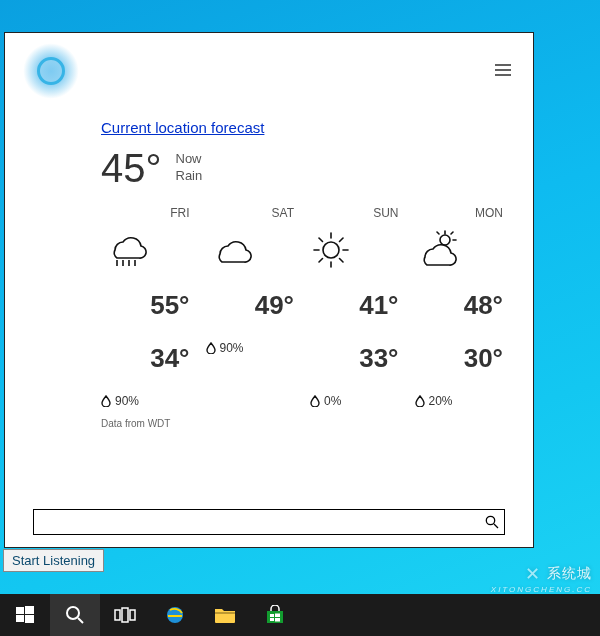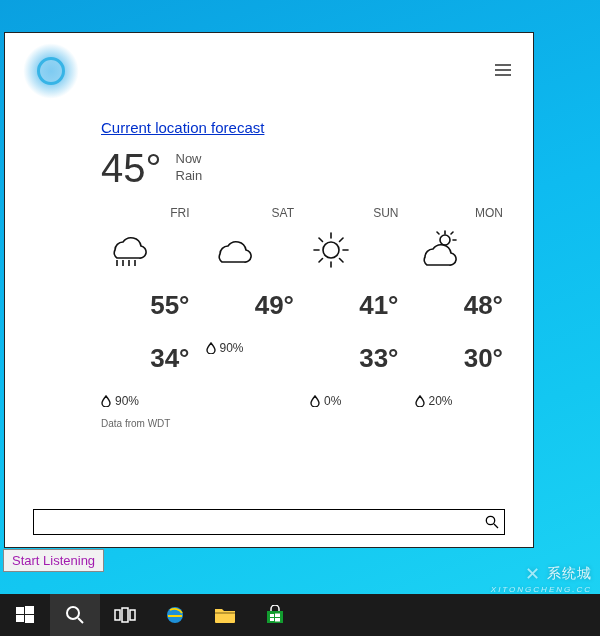--- a/index.html
+++ b/index.html
@@ -53,21 +53,21 @@
     height: 26px; border: 1px solid #000; display: flex; align-items: center;
     background: #fff;
   }
   .search-bar input {
     flex: 1; border: none; outline: none; height: 100%; padding: 0 6px; font-size: 13px;
     background: transparent;
   }
   .search-bar .mag { width: 24px; display:flex; align-items:center; justify-content:center; cursor:pointer; }
   .start-listening {
     position: absolute; left: 3px; top: 549px;
-    border: 1px solid #888; background: #f2f2f2; color: #a21caf;
+    border: 1px solid #888; background: #f2f2f2; color: #0c4a6e;
     font-size: 13px; padding: 3px 8px; font-family: inherit; cursor: pointer;
   }
   
   .taskbar {
     position: absolute; left: 0; bottom: 0; width: 600px; height: 42px;
     background: #1b1b1b; display: flex; align-items: stretch;
   }
   .task-item { width: 50px; display: flex; align-items: center; justify-content: center; cursor: pointer; }
   .task-item.active { background: #333; }
   .task-item svg { display:block; }

